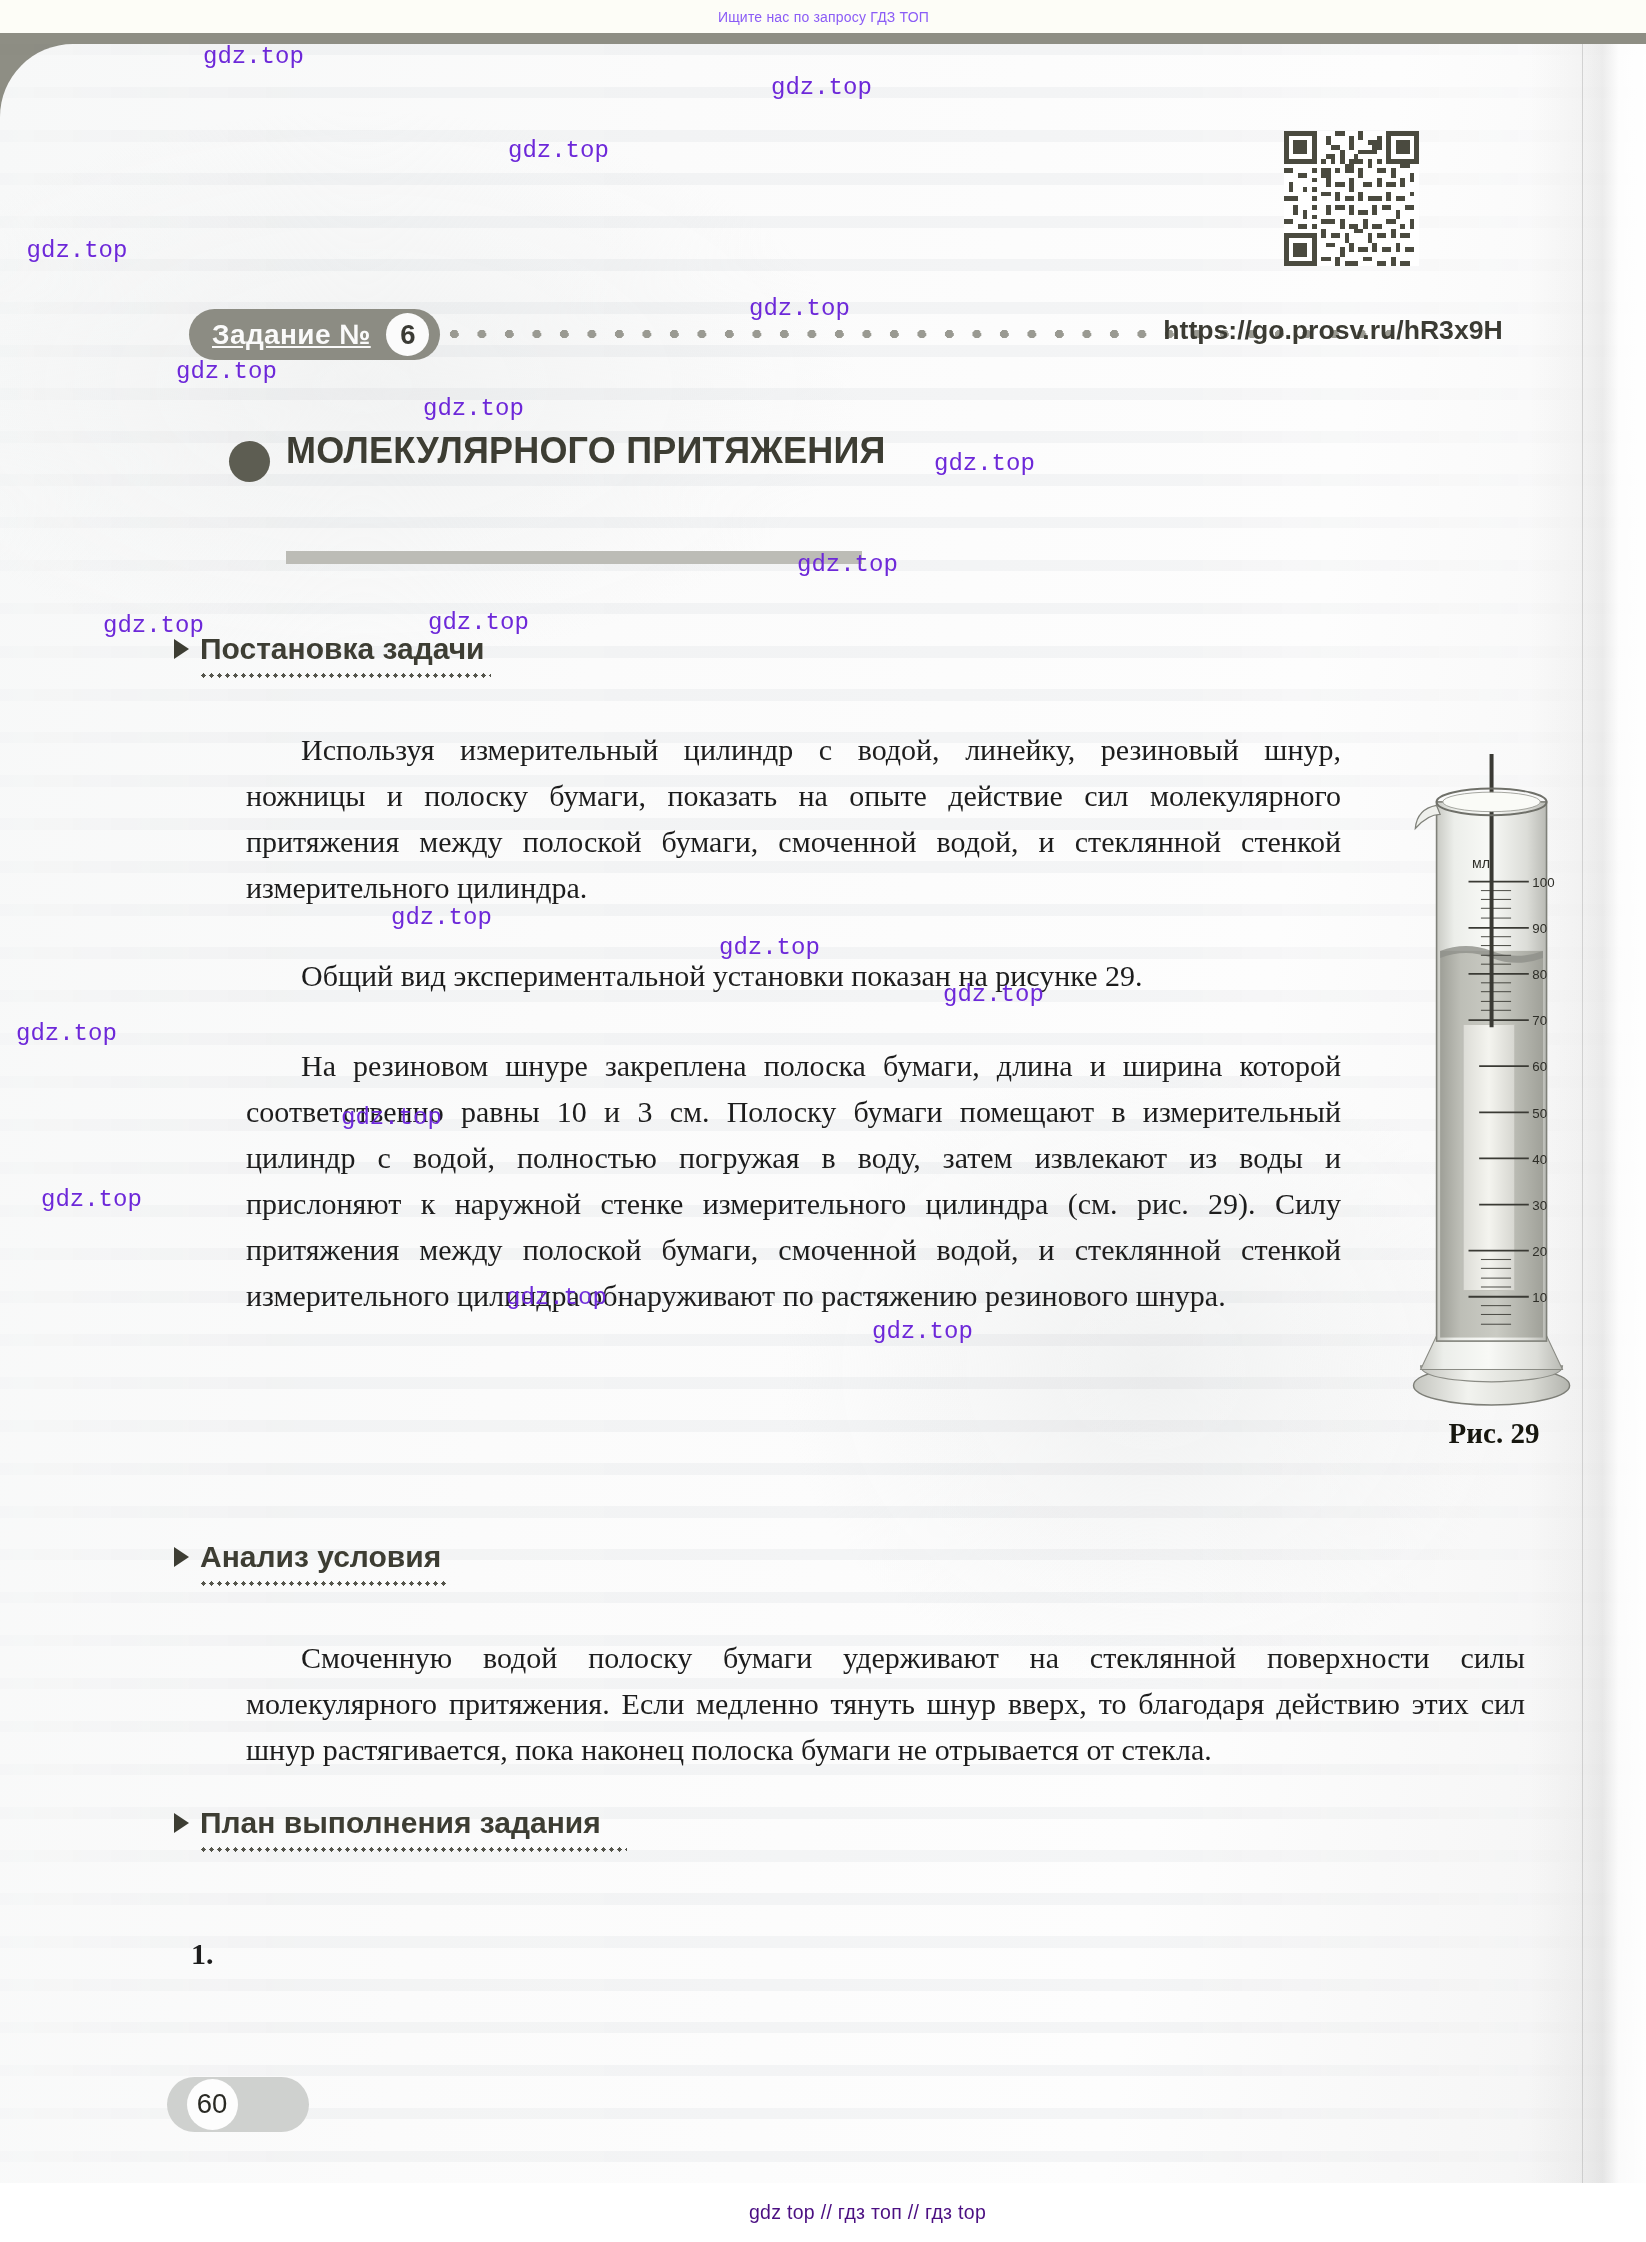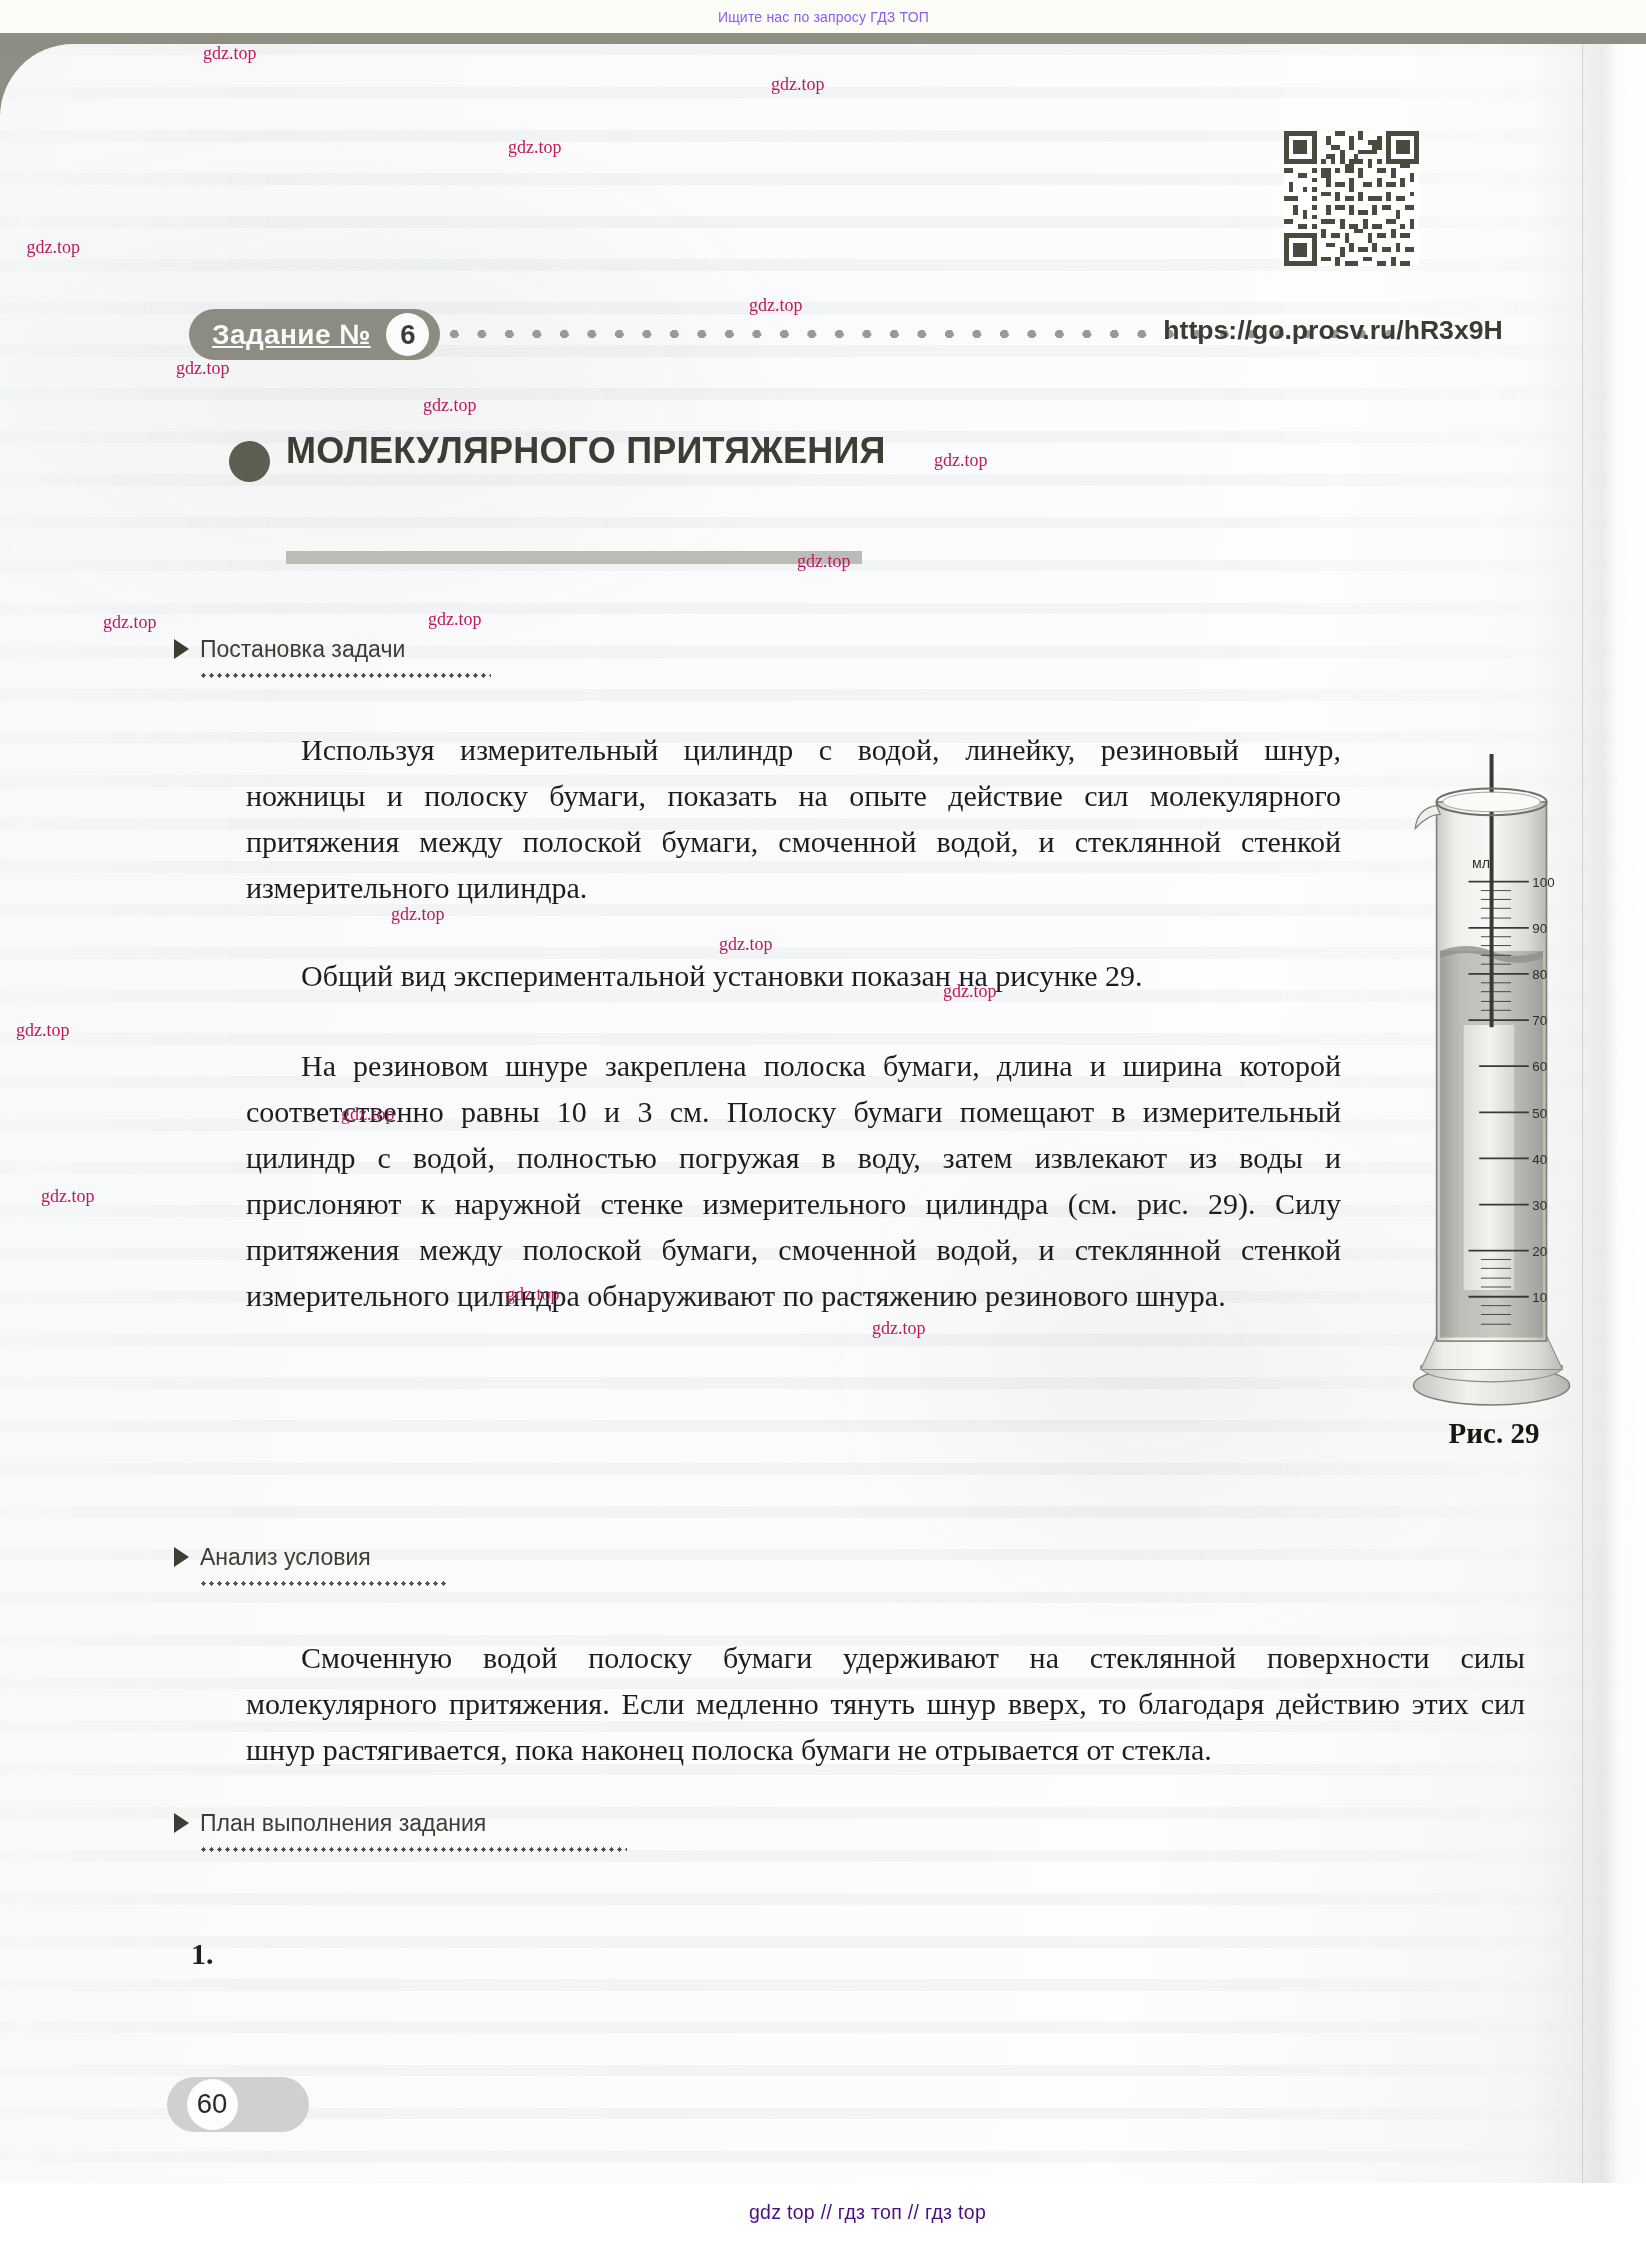--- a/index.html
+++ b/index.html
@@ -59,23 +59,23 @@
     background-image:repeating-linear-gradient(180deg,
         rgba(60,70,90,.55) 0px, rgba(60,70,90,.55) 11.5px,
         rgba(255,255,255,0) 11.5px, rgba(255,255,255,0) 43px);
     -webkit-mask-image:linear-gradient(90deg,rgba(0,0,0,.25) 0%,rgba(0,0,0,.85) 18%,rgba(0,0,0,.9) 72%,rgba(0,0,0,.15) 95%);
             mask-image:linear-gradient(90deg,rgba(0,0,0,.25) 0%,rgba(0,0,0,.85) 18%,rgba(0,0,0,.9) 72%,rgba(0,0,0,.15) 95%);
   }
 
   
   .wm{
     position:absolute;
-    font-family:Liberation Serif, serif;
-    font-size:18px;
-    color:#be185d;
+    font-family:Liberation Mono, monospace;
+    font-size:24px;
+    color:#6d28d9;
     white-space:nowrap;
     z-index:25;
     pointer-events:none;
   }
 
   
   .task-badge{
     position:absolute;left:189px;top:309px;
     width:251px;height:51px;
     background:#8c8c83;
@@ -138,21 +138,21 @@
   .sec-arrow{
     position:absolute;left:0;top:6.2px;
     width:0;height:0;
     border-left:15px solid #3d3d33;
     border-top:10.6px solid transparent;
     border-bottom:10.6px solid transparent;
   }
   .sec-label{
     margin-left:26px;
     font-family:"Liberation Sans", sans-serif;
-    font-weight:normal;font-size:23px;line-height:32px;
+    font-weight:bold;font-size:30px;line-height:32px;
     color:#3d3d33;
     white-space:nowrap;
     margin-top:35px;
   }
   .sec-rule{
     position:absolute;left:26px;
     height:7px;
     background-image:radial-gradient(circle 2.1px at 3.5px 3.5px,#55554c 0 2.1px,rgba(0,0,0,0) 2.1px);
     background-size:8px 7px;background-repeat:repeat-x;
   }

